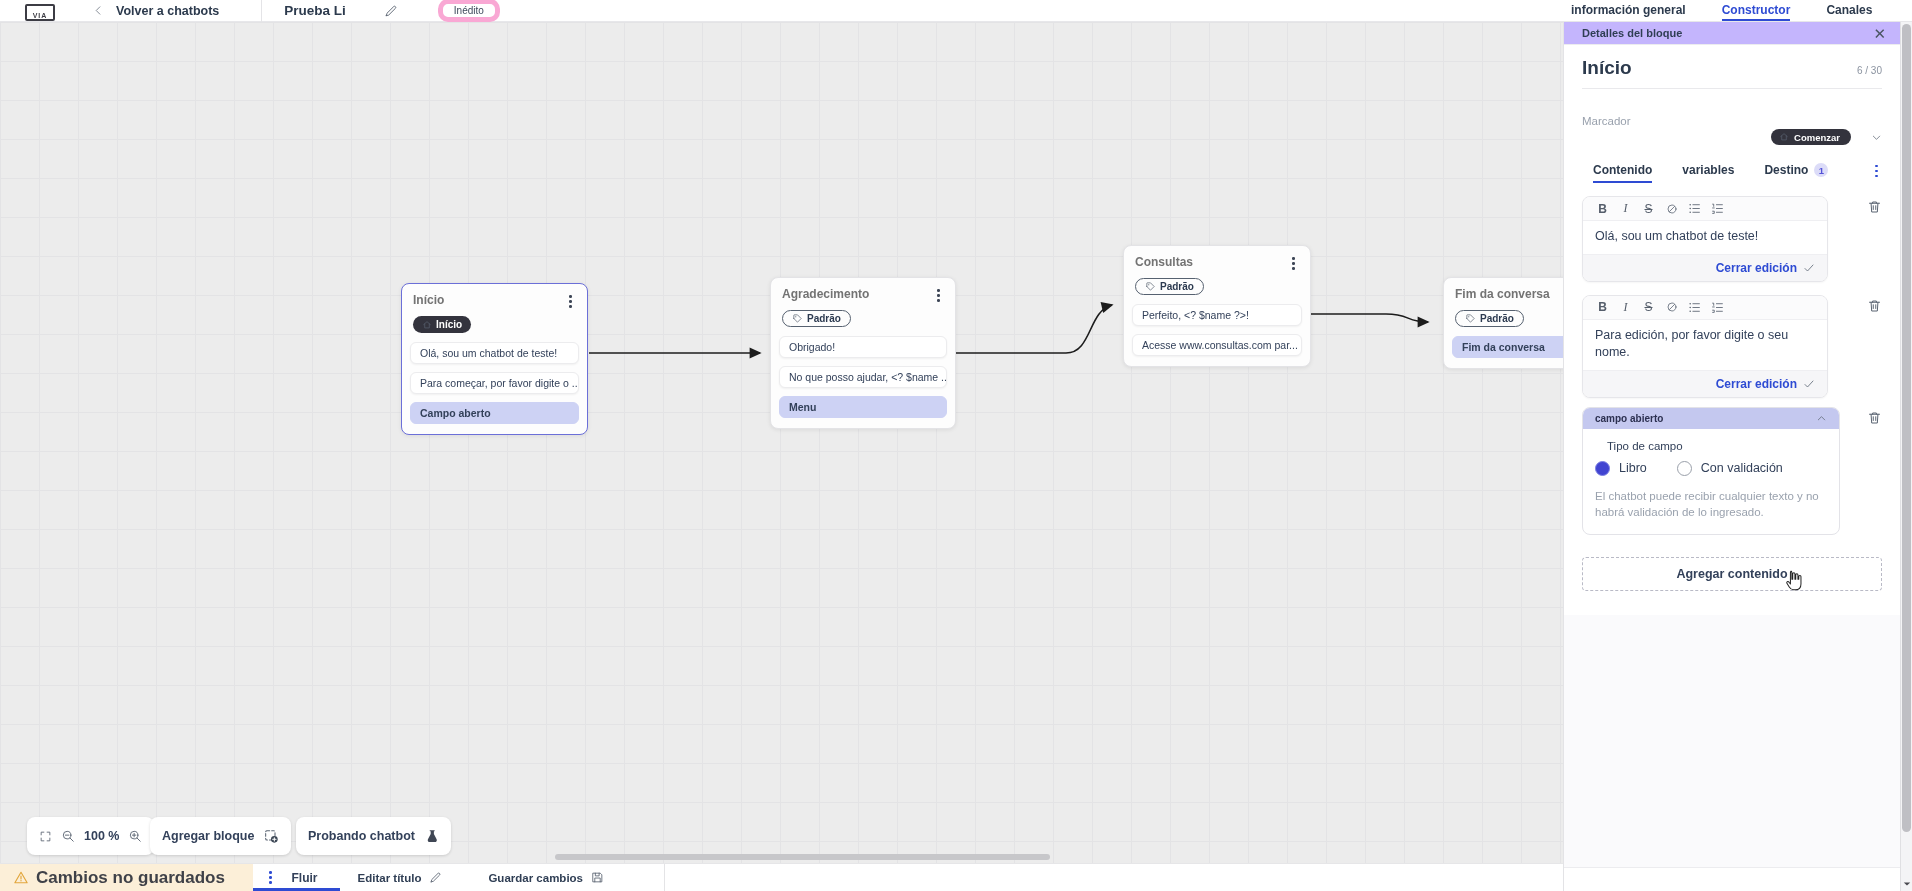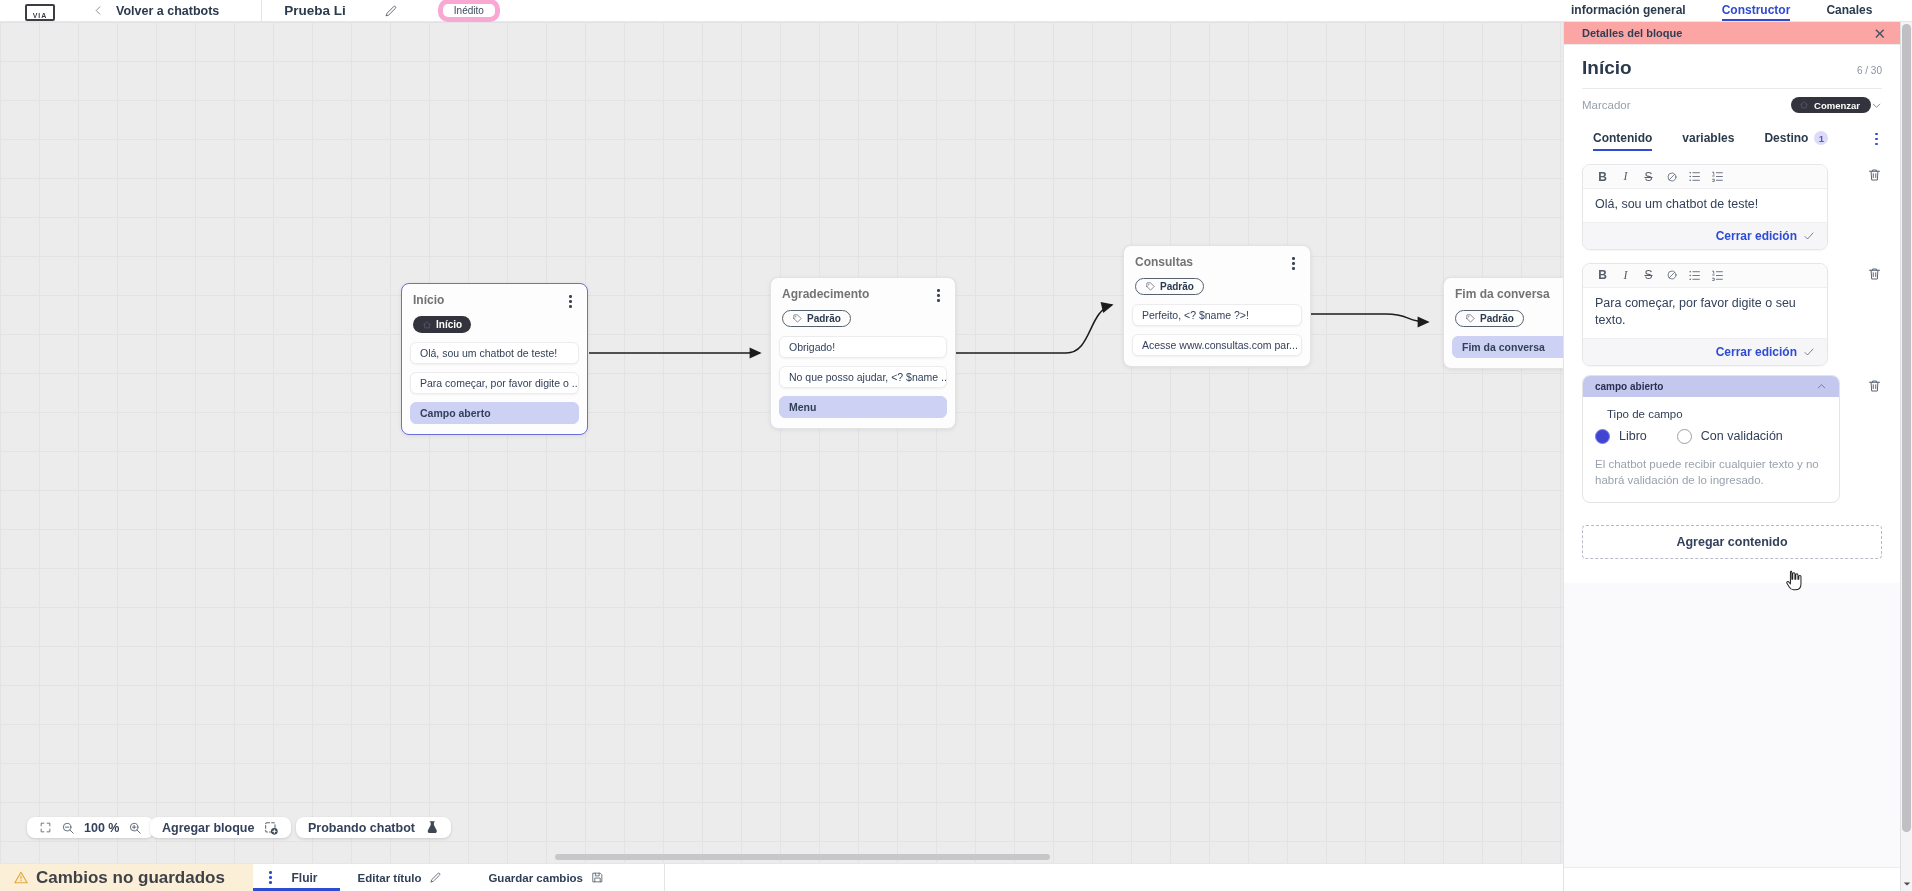--- a/index.html
+++ b/index.html
@@ -64,21 +64,21 @@
     height:22px; margin-bottom:8px; border-radius:6px; background:#fff;
     border:1px solid #ececee; box-shadow:0 1px 2px rgba(0,0,0,0.05);
     font-size:10.5px; color:#33415a; display:flex; align-items:center; padding:0 9px;
     white-space:nowrap; overflow:hidden;
   }
   .blk-item:last-child { margin-bottom:1px; }
   .blk-item.lav { background:#cdd2f4; border-color:#cdd2f4; font-weight:600; box-shadow:none; }
 
   
   .cv-ctrl {
-    position:absolute; height:21px; background:#fff; border-radius:8px;
+    position:absolute; height:38px; background:#fff; border-radius:8px;
     box-shadow:0 1px 3px rgba(0,0,0,0.14); display:inline-flex; align-items:center;
     gap:9px; padding:0 12px; font-size:12.5px; font-weight:700; color:#33415a; cursor:pointer;
   }
   .hscroll { position:absolute; left:555px; top:832px; width:495px; height:6px; border-radius:3px; background:#c7c7ca; }
 
   
   .bottombar {
     position:absolute; left:0; bottom:0; width:1563px; height:28px; background:#fff;
     border-top:1px solid #e6e6e8; display:flex; align-items:stretch; font-size:11.5px; z-index:30;
   }
@@ -92,33 +92,33 @@
   .bb-save { margin-left:46px; }
   .bb-div { width:1px; background:#e4e4e6; margin-left:60px; }
 
   
   .panel {
     position:absolute; top:22px; left:1563px; width:337px; bottom:0;
     background:#fafafc; border-left:1px solid #e3e3e6; z-index:20;
     display:flex; flex-direction:column;
   }
   .panel-header {
-    height:23px; background:#fca5a5; border-bottom:1px solid #ececef;
+    height:23px; background:#c4b5fd; border-bottom:1px solid #ececef;
     display:flex; align-items:center; justify-content:space-between; padding:0 14px 0 18px;
     font-size:11px; font-weight:700; color:#2f3e54;
   }
   .close-x { font-size:15px; color:#4a5462; cursor:pointer; line-height:1; font-weight:400;}
   .panel-top { background:#fff; padding:12px 18px 24px; }
   .pt-titlerow { display:flex; align-items:baseline; justify-content:space-between; }
   .pt-title { font-size:19px; font-weight:700; color:#2c3a4d; }
   .pt-counter { font-size:10px; color:#8b93a0; }
   .pt-hr { border:none; border-top:1px solid #e9e9ec; margin:9px 0 8px; }
   .marker-row { display:flex; align-items:center; justify-content:space-between; margin-bottom:10px; }
   .marker-label { font-size:11.5px; color:#99a1ad; }
-  .marker-right { display:flex; align-items:center; gap:0; }
+  .marker-right { display:flex; align-items:center; gap:20px;margin-top:32px; }
   .pill-start { background:#33333d; color:#fff; border-radius:10px; padding:2.5px 11px 2.5px 8px;
                 font-size:9.5px; font-weight:700; display:inline-flex; gap:5px; align-items:center; cursor:pointer;}
   .panel-tabs { display:flex; align-items:center; gap:30px; padding:4px 0 0 11px; height:28px; }
   .ptab { font-size:12px; font-weight:700; color:#2c3a4d; height:100%; display:flex; align-items:center;
           border-bottom:2px solid transparent; cursor:pointer; }
   .ptab.active { border-bottom-color:#2e4bd3; }
   .ptab-badge { width:14px; height:14px; border-radius:50%; background:#dcdcf8; color:#5553d8;
                 font-size:9.5px; font-weight:700; display:inline-flex; align-items:center; justify-content:center;
                 margin-left:6px; }
   .editor-row { display:flex; align-items:flex-start; margin-top:13px; }
@@ -457,21 +457,21 @@
                 <circle cx="4" cy="19" r="1.4" fill="#555e6b"></circle>
               </svg>
           </span>
           <span class="tbtn">
             <svg width="13" height="13" viewBox="0 0 24 24">
                 <path class="ic" d="M10 5h11M10 12h11M10 19h11"></path>
                 <path class="ic" d="M3 4h2v4M3 11h3M3 17h3v4H3"></path>
               </svg>
           </span>
         </div>
-        <div class="ed-text">Para começar, por favor digite o seu texto.</div>
+        <div class="ed-text">Para edición, por favor digite o seu nome.</div>
         <div class="ed-footer">
           <span>Cerrar edición</span>
           <svg width="12" height="12" viewBox="0 0 24 24">
               <path class="ic" stroke="#2e4bd3" stroke-width="2.4" d="M4 13l5 5L20 6"></path>
             </svg>
         </div>
       </div>
       <svg class="trash" width="15" height="16" viewBox="0 0 24 24">
         <path class="ic" stroke="#9aa0aa" d="M4 6h16M9 6V4h6v2M6.5 6l1 14h9l1-14M10 10v6M14 10v6"></path>
       </svg>

